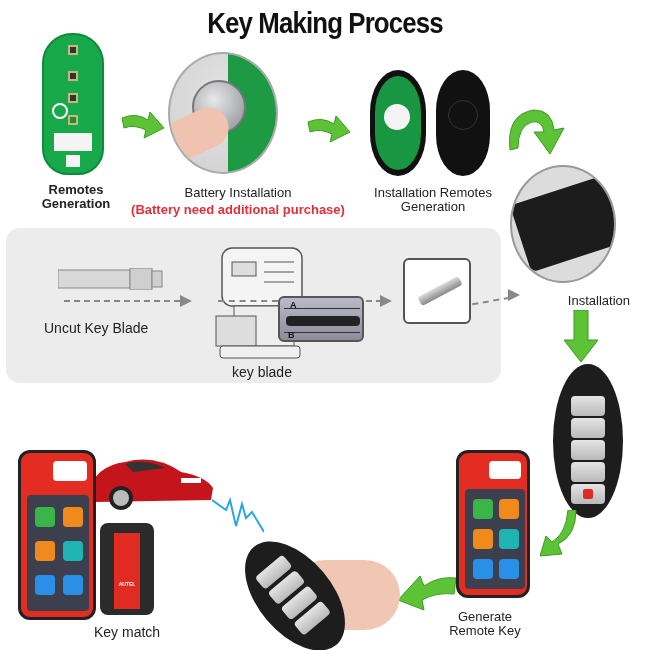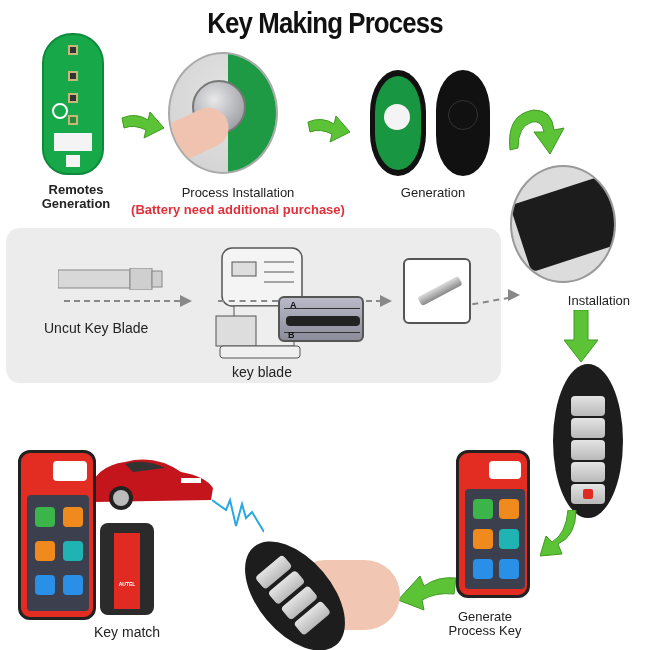--- a/index.html
+++ b/index.html
@@ -69,35 +69,36 @@
 
 <svg class="abs garrow" style="left:120px;top:108px;" viewBox="0 0 46 32">
   <path d="M2 10 Q16 4 28 12 L30 4 L44 20 L24 30 L26 22 Q14 16 4 20 Z" fill="#5cc236" stroke="#3f9a22" stroke-width="1"></path>
 </svg>
 
 <div class="abs battcircle">
   <div class="board"></div>
   <div class="coin"></div>
   <div class="finger"></div>
 </div>
-<div class="abs label" style="left:150px;top:186px;width:176px;">Process Installation</div>
+<div class="abs label" style="left:150px;top:186px;width:176px;">Battery Installation</div>
 <div class="abs label label-red" style="left:120px;top:203px;width:236px;">(Battery need additional purchase)</div>
 
 <svg class="abs garrow" style="left:306px;top:112px;" viewBox="0 0 46 32">
   <path d="M2 10 Q16 4 28 12 L30 4 L44 20 L24 30 L26 22 Q14 16 4 20 Z" fill="#5cc236" stroke="#3f9a22" stroke-width="1"></path>
 </svg>
 
 <div class="abs shell" style="left:370px;top:70px;width:56px;height:106px;">
   <div class="shell-inner" style="left:5px;top:6px;width:46px;height:94px;"></div>
   <div class="abs" style="left:14px;top:34px;width:26px;height:26px;background:#f4f4f4;border-radius:50%;"></div>
 </div>
 <div class="abs shell" style="left:436px;top:70px;width:54px;height:106px;">
   <div class="abs" style="left:12px;top:30px;width:30px;height:30px;border:1px solid #333;border-radius:50%;"></div>
 </div>
 <div class="abs label" style="left:360px;top:186px;width:146px;">
+  <div>Installation Remotes</div>
   <div>Generation</div>
 </div>
 
 <svg class="abs" style="left:504px;top:104px;width:62px;height:54px;" viewBox="0 0 62 54">
   <path d="M6 46 Q2 10 30 6 Q48 6 50 26 L60 24 L46 50 L30 28 L40 28 Q38 16 28 18 Q14 22 14 44 Z" fill="#5cc236" stroke="#3f9a22" stroke-width="1"></path>
 </svg>
 
 <div class="abs instcircle">
   <div class="abs" style="left:6px;top:20px;width:110px;height:70px;background:#1c1c1c;transform:rotate(-18deg);border-radius:6px;"></div>
 </div>
@@ -168,21 +169,21 @@
     <div class="app" style="left:8px;top:10px;background:#3bb54a;"></div>
     <div class="app" style="left:34px;top:10px;background:#f08a1c;"></div>
     <div class="app" style="left:8px;top:40px;background:#f08a1c;"></div>
     <div class="app" style="left:34px;top:40px;background:#1fb3b3;"></div>
     <div class="app" style="left:8px;top:70px;background:#2a8fe6;"></div>
     <div class="app" style="left:34px;top:70px;background:#2a8fe6;"></div>
   </div>
 </div>
 <div class="abs label" style="left:430px;top:610px;width:110px;">
   <div>Generate</div>
-  <div>Process Key</div>
+  <div>Remote Key</div>
 </div>
 
 <svg class="abs" style="left:398px;top:572px;width:58px;height:40px;" viewBox="0 0 58 40">
   <path d="M58 6 Q40 4 26 14 L22 4 L0 28 L26 38 L24 28 Q38 20 56 22 Z" fill="#5cc236" stroke="#3f9a22" stroke-width="1"></path>
 </svg>
 
 <div class="abs" style="left:290px;top:560px;width:110px;height:70px;background:#f1c7b4;border-radius:40px;"></div>
 <div class="abs fob" style="left:258px;top:532px;width:74px;height:128px;transform:rotate(-40deg);">
   <div class="fob-btn" style="left:18px;top:24px;width:36px;height:16px;"></div>
   <div class="fob-btn" style="left:18px;top:44px;width:36px;height:16px;"></div>

